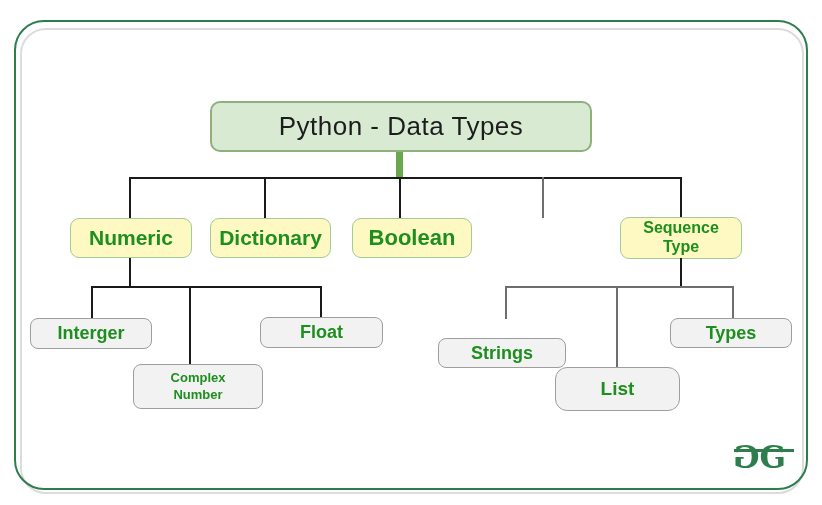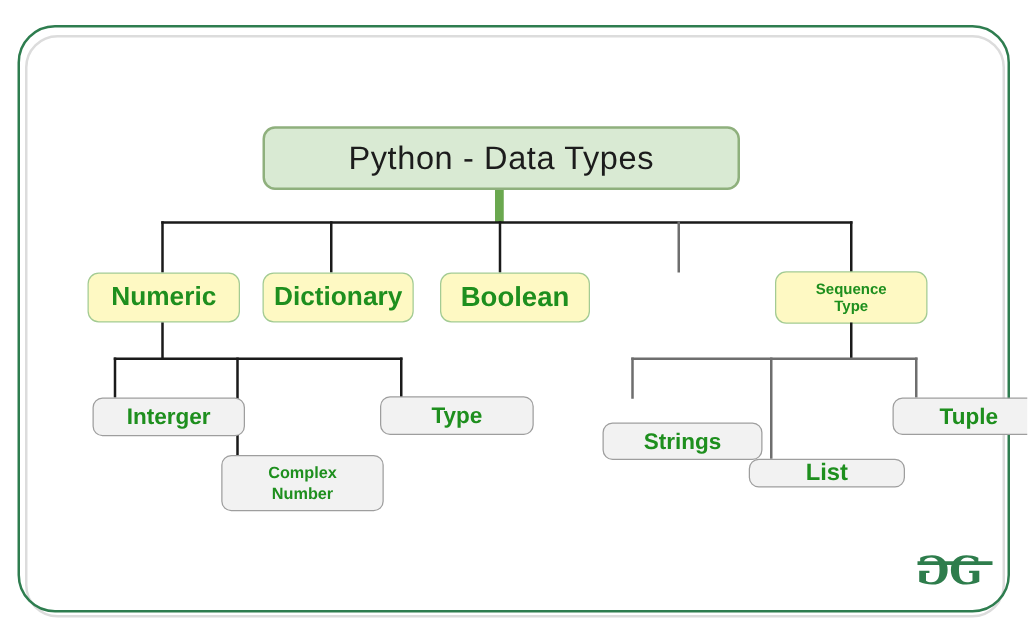--- a/index.html
+++ b/index.html
@@ -22,26 +22,26 @@
   .root-box{
     background:#d9ead3;border:2px solid #8fb07d;border-radius:10px;
     color:#1c1c1c;font-size:26px;font-weight:400;letter-spacing:.5px;
   }
   .cat-box{
     background:#fef9c3;border:1.5px solid #a3cb93;border-radius:9px;
     color:#1e8f1e;font-weight:bold;font-size:21px;
   }
   .leaf-box{
     background:#f2f2f2;border:1.5px solid #9e9e9e;border-radius:8px;
-    color:#1e8f1e;font-weight:bold;font-size:18px;margin-left:44px;
+    color:#1e8f1e;font-weight:bold;font-size:18px;
   }
   .line{position:absolute;background:#1a1a1a;}
   .line.gray{background:#6e6e6e;}
   .stub{position:absolute;background:#6aa84f;}
-  .wrap2{display:block;width:84px;line-height:1.18;font-size:12px;}
+  .wrap2{display:block;width:84px;line-height:1.18;font-size:16px;}
   .wrapc{display:block;width:94px;line-height:1.25;font-size:13px;}
   .logo{position:absolute;left:735px;top:440px;width:64px;height:44px;color:#2e7d4c;}
   .logo-bar{position:absolute;left:-1px;top:9px;width:60px;height:2.5px;background:#2e7d4c;}
   .logo-letters{
     position:absolute;left:0;top:0;font-family:"DejaVu Serif","Liberation Serif",serif;
     font-size:31px;font-weight:600;letter-spacing:-2px;line-height:1.1;
   }
   .g-flip{display:inline-block;transform:scaleX(-1);}
 </style>
 </head>
@@ -83,37 +83,37 @@
   <div class="line" style="left:189px;top:286px;width:2px;height:79px;"></div>
   <div class="line" style="left:320px;top:286px;width:2px;height:32px;"></div>
 
   <div class="box leaf-box" style="left:30px;top:318px;width:122px;height:31px;">
     <span>Interger</span>
   </div>
   <div class="box leaf-box" style="left:133px;top:364px;width:130px;height:45px;">
     <span class="wrapc">Complex Number</span>
   </div>
   <div class="box leaf-box" style="left:260px;top:317px;width:123px;height:31px;">
-    <span>Type</span>
+    <span>Float</span>
   </div>
 
   <div class="line" style="left:680px;top:258px;width:2px;height:30px;"></div>
   <div class="line gray" style="left:505px;top:286px;width:229px;height:2px;"></div>
   <div class="line gray" style="left:505px;top:286px;width:2px;height:33px;"></div>
   <div class="line gray" style="left:616px;top:286px;width:2px;height:81px;"></div>
   <div class="line gray" style="left:732px;top:286px;width:2px;height:32px;"></div>
 
   <div class="box leaf-box" style="left:438px;top:338px;width:128px;height:30px;text-align:right;">
     <span>Strings</span>
   </div>
-  <div class="box leaf-box" style="left:555px;top:367px;width:125px;height:23px;font-size:19px;">
+  <div class="box leaf-box" style="left:555px;top:367px;width:125px;height:44px;font-size:19px;border-radius:12px;">
     <span>List</span>
   </div>
   <div class="box leaf-box" style="left:670px;top:318px;width:122px;height:30px;">
-    <span>Tuple</span>
+    <span>Types</span>
   </div>
 
   <div class="logo">
     <div class="logo-bar"></div>
     <div class="logo-letters"><span class="g-flip">G</span><span>G</span></div>
   </div>
 
 </div>
 
 </body></html>

